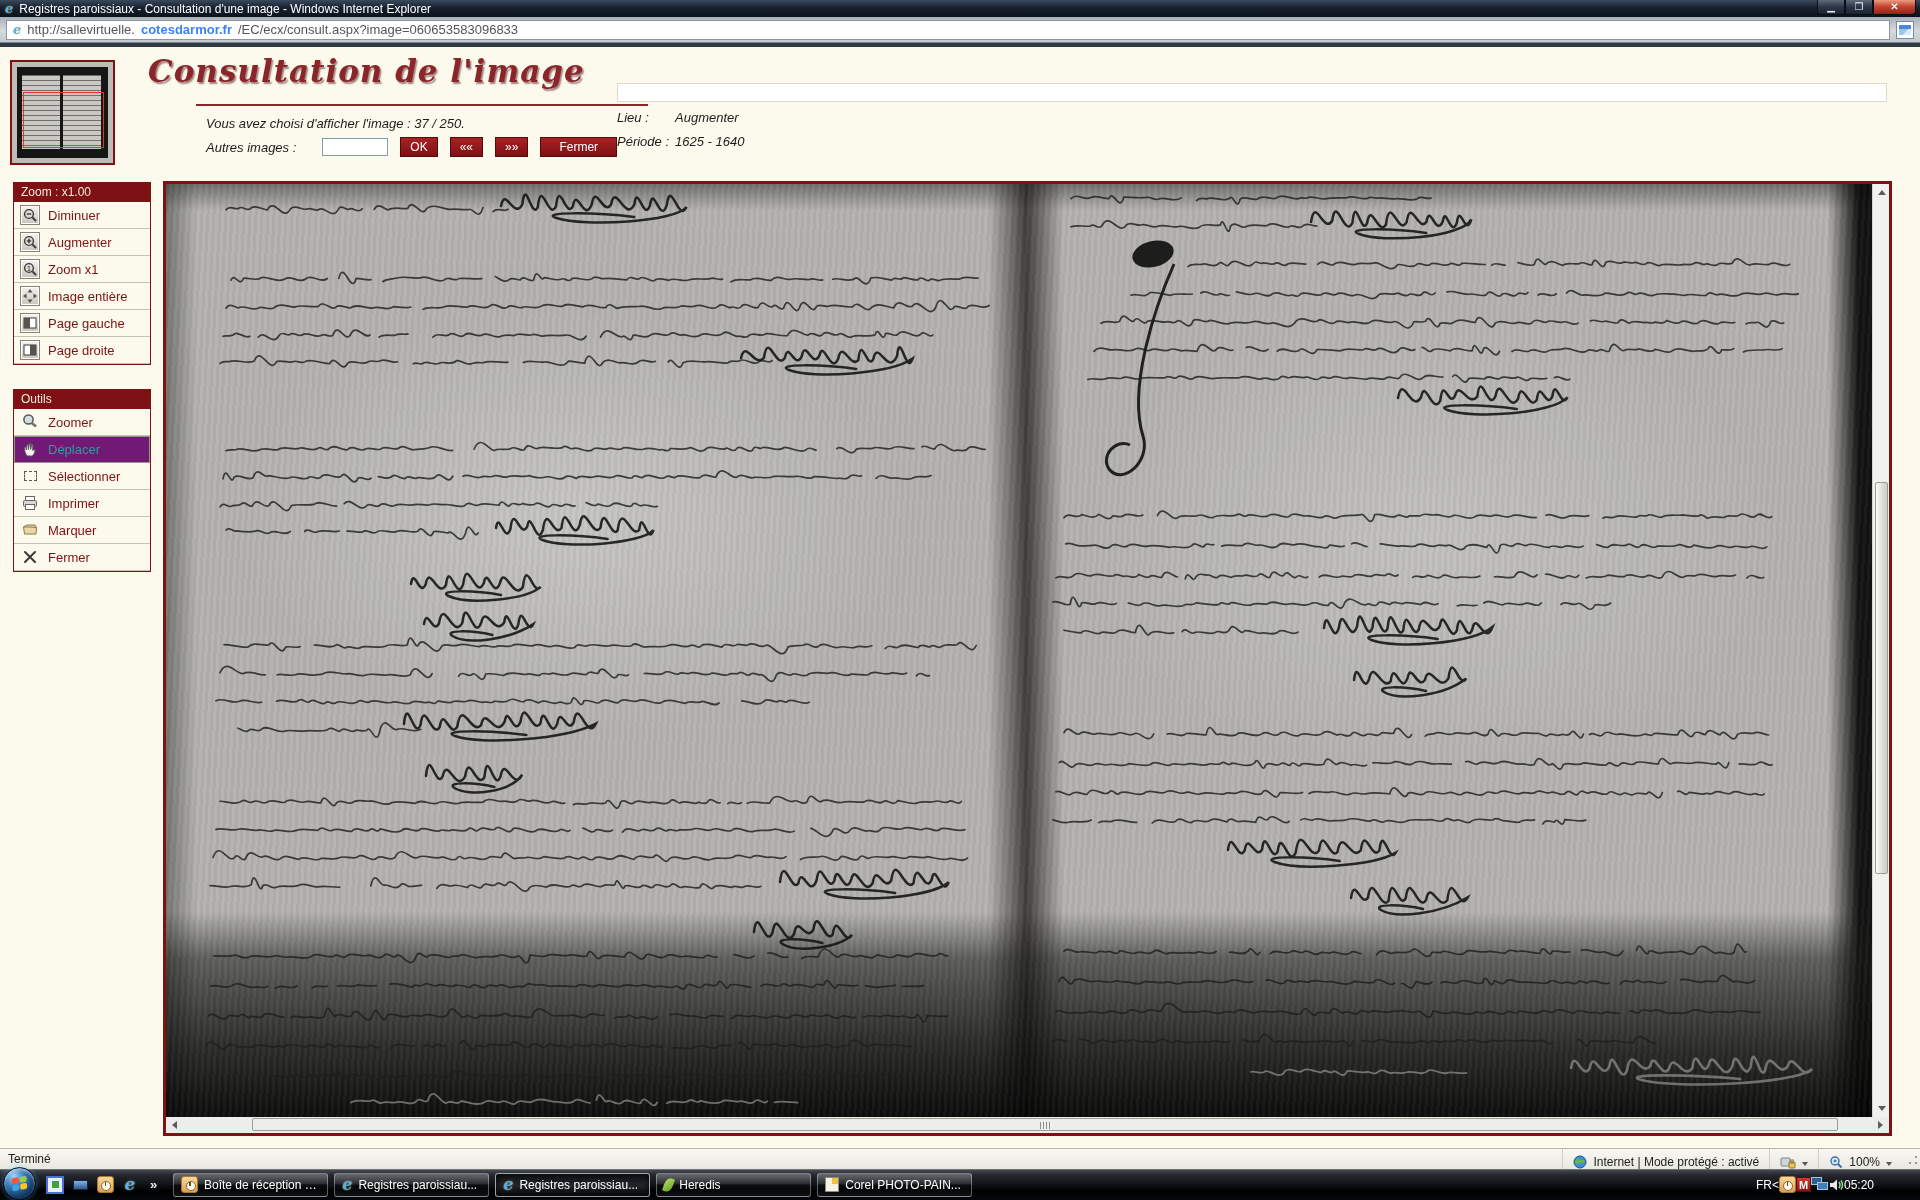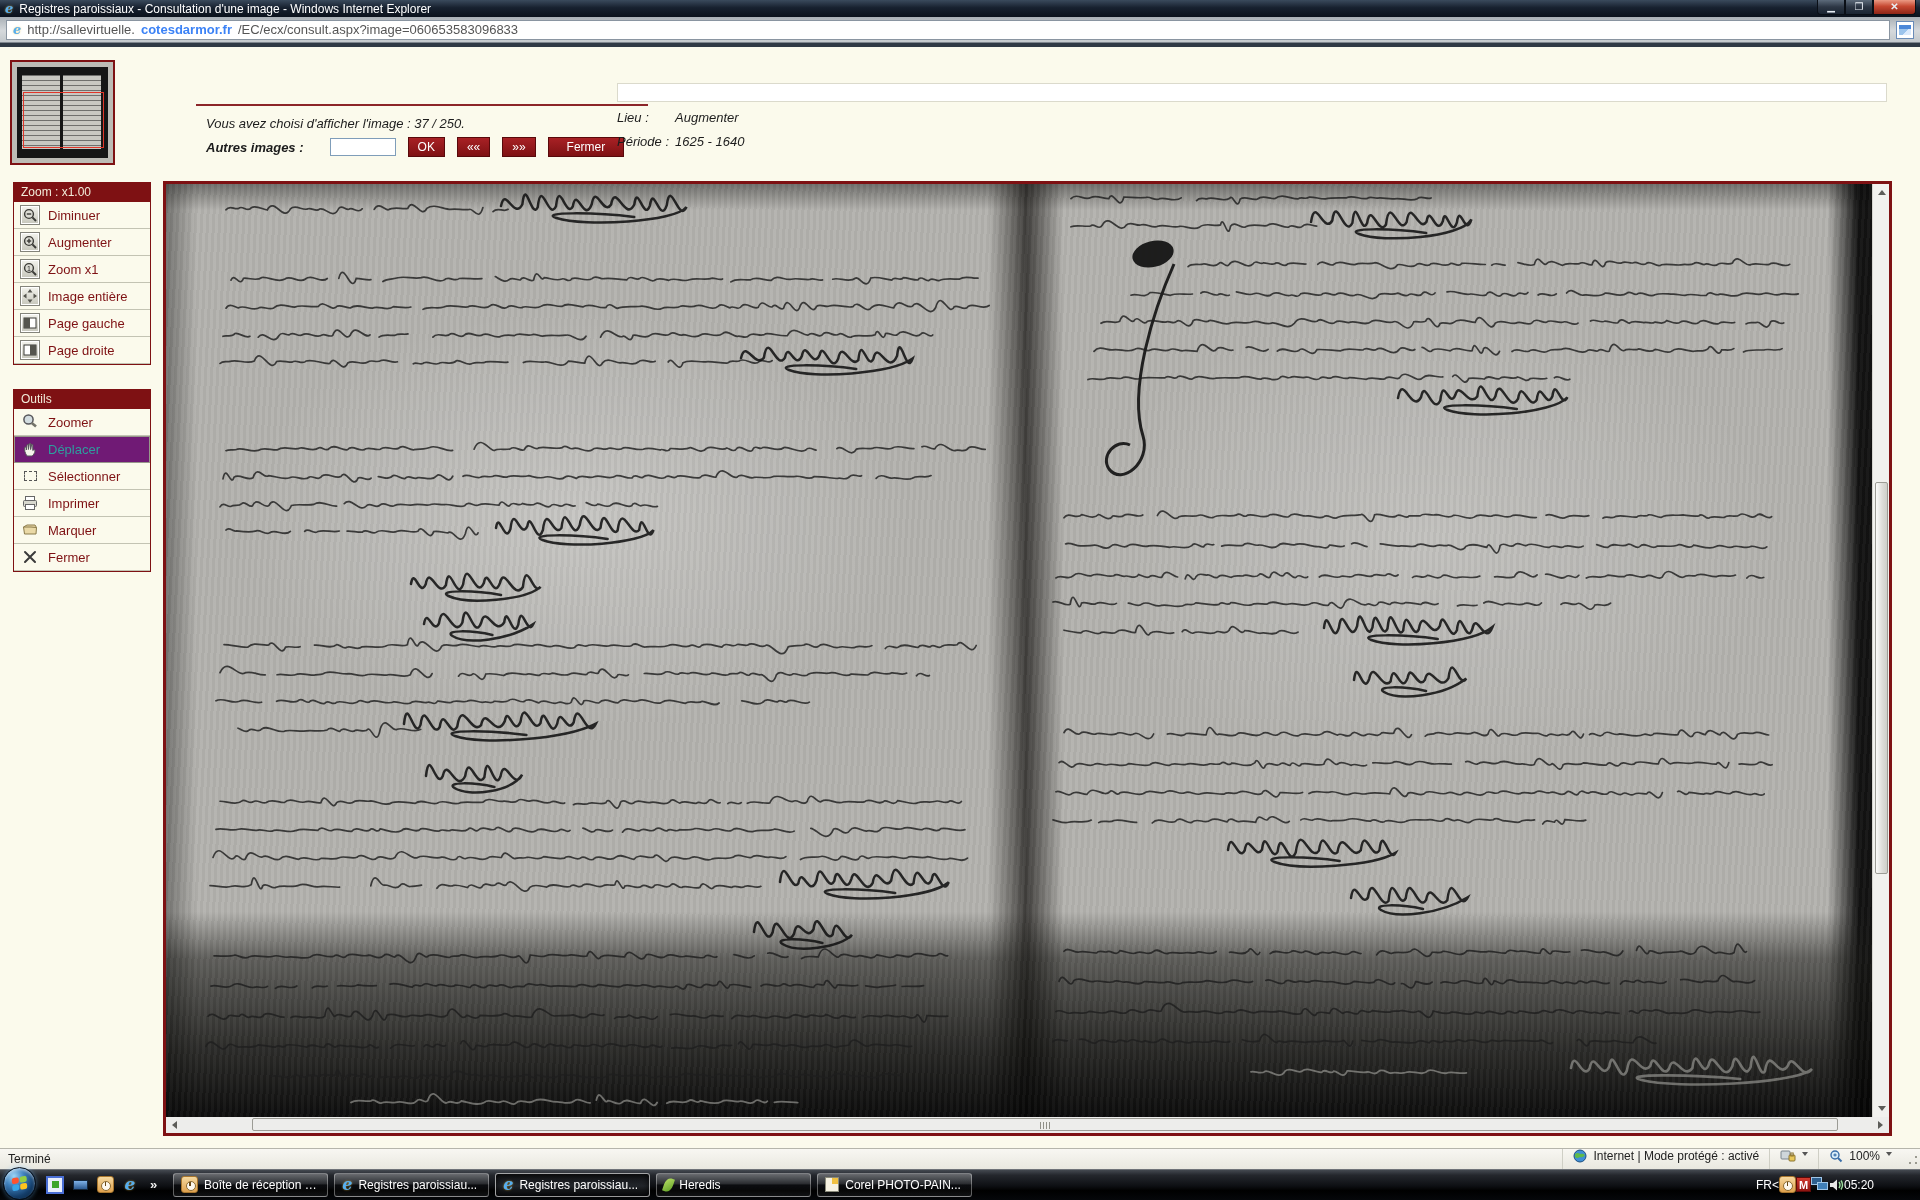--- a/index.html
+++ b/index.html
@@ -47,21 +47,21 @@
   .thumb-page.right { left:50%; width:42%; }
   .thumb-sel { position:absolute; left:7%; top:28%; width:89%; height:61%;
     border:1px solid #e2372a; }
 
   
   .hdr-title { position:absolute; left:148px; top:6px; font:bold italic 31px "DejaVu Serif",serif;
     color:#8C2529; letter-spacing:1px; text-shadow:1.5px 1.5px 1.5px rgba(130,90,90,.75); }
   .hdr-underline { position:absolute; left:196px; top:57px; width:452px; height:2px; background:#8C2529; }
   .hdr-sub { position:absolute; left:206px; top:69px; font-style:italic; font-size:13px; color:#1c1c1c; }
   .autres-row { position:absolute; left:206px; top:90px; display:flex; align-items:center; gap:12px; }
-  .autres-row .lab { font-style:italic; font-size:13px; color:#1c1c1c; margin-right:14px;font-weight:bold; }
+  .autres-row .lab { font-style:italic; font-size:13px; color:#1c1c1c; margin-right:14px; }
   .autres-input { width:66px; height:18px; border:1px solid #7f9db9; background:#fff; font-size:12px; padding:0 3px; }
   .red-btn { background:linear-gradient(#a82125,#7E1113); color:#fff; font-size:12px;
     border:1px solid #58090b; padding:2px 9px; line-height:14px; white-space:nowrap; }
   .red-btn.wide { padding:2px 18px; }
   .hdr-bar { position:absolute; left:617px; top:36px; width:1270px; height:19px; background:#fff; border:1px solid #dbdacc; }
   .meta-row { position:absolute; left:617px; font-style:italic; font-size:13px; color:#1c1c1c; display:flex; }
   .meta-row .mlab { width:58px; }
   .meta-lieu { top:63px; } .meta-periode { top:87px; }
 
   
@@ -113,21 +113,21 @@
   .h-thumb { position:absolute; top:1px; height:13px; left:86px; width:1586px;
     background:linear-gradient(#fbfbfa,#dedeb 55%,#d0d0ca); border:1px solid #9c9c95; border-radius:2px; }
   .h-grip { position:absolute; left:50%; top:3px; width:10px; height:7px; transform:translateX(-50%);
     background:repeating-linear-gradient(90deg,#8f8f88 0 1px, rgba(0,0,0,0) 1px 3px); }
 
   
   .statusbar { position:absolute; left:0; top:1148px; width:1920px; height:21px;
     background:linear-gradient(#f8f7f2,#e9e8e0); border-top:1px solid #b5b5ab;
     display:flex; align-items:center; font-size:12px; color:#222; }
   .status-left { padding-left:8px; }
-  .sb-seg { display:flex; align-items:flex-start; gap:6px; padding:0 10px; height:100%;
+  .sb-seg { display:flex; align-items:flex-end; gap:6px; padding:0 10px; height:100%;
     border-left:1px solid #cfcfc5; }
   .sb-seg.first { margin-left:auto; }
   .mini-caret { width:0; height:0; border:3px solid transparent; border-top:4px solid #555; margin-top:3px; }
   .grip { width:16px; height:16px; margin-left:2px;
     background:
       radial-gradient(circle 1.5px at 12px 12px,#9a9a90 95%,rgba(0,0,0,0) 100%),
       radial-gradient(circle 1.5px at 12px 6px,#9a9a90 95%,rgba(0,0,0,0) 100%),
       radial-gradient(circle 1.5px at 6px 12px,#9a9a90 95%,rgba(0,0,0,0) 100%); }
 
   
@@ -203,20 +203,21 @@
 <div class="page">
 
   <div class="thumbnail">
     <div class="thumb-photo">
       <div class="thumb-page left"></div>
       <div class="thumb-page right"></div>
       <div class="thumb-sel"></div>
     </div>
   </div>
 
+  <div class="hdr-title">Consultation de l'image</div>
   <div class="hdr-underline"></div>
   <div class="hdr-sub">Vous avez choisi d'afficher l'image : 37 / 250.</div>
   <div class="autres-row">
     <span class="lab">Autres images :</span>
     <input class="autres-input" value="" style="">
     <button class="red-btn">OK</button>
     <button class="red-btn">««</button>
     <button class="red-btn">»»</button>
     <button class="red-btn wide">Fermer</button>
   </div>

